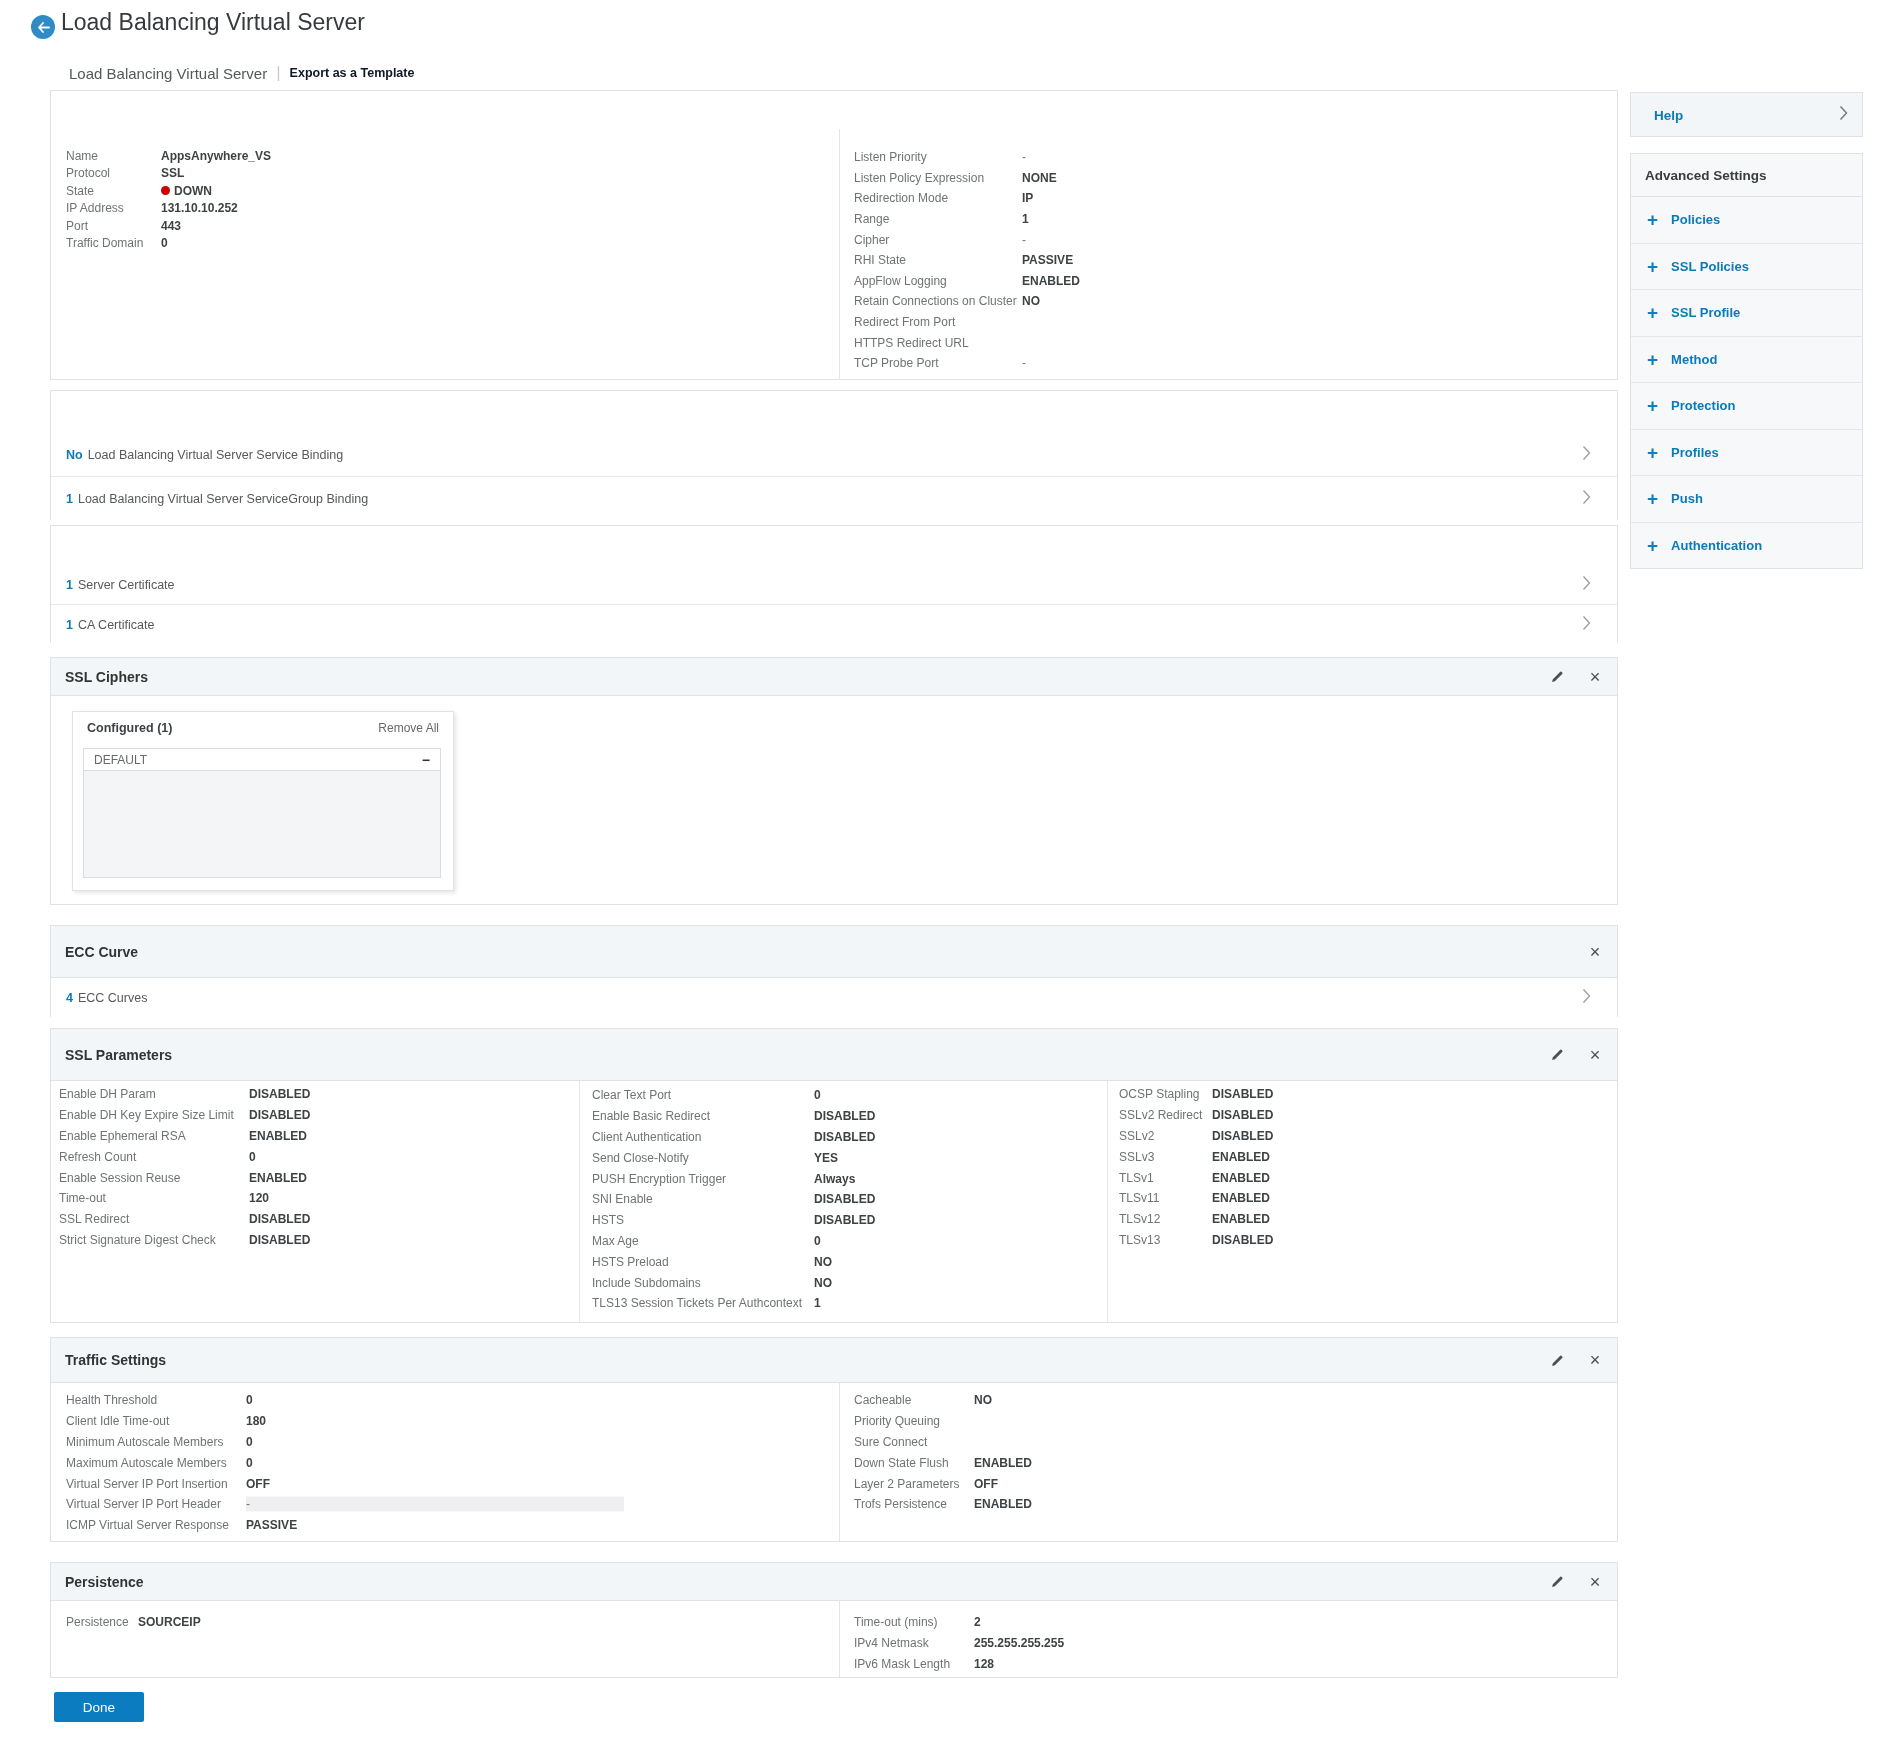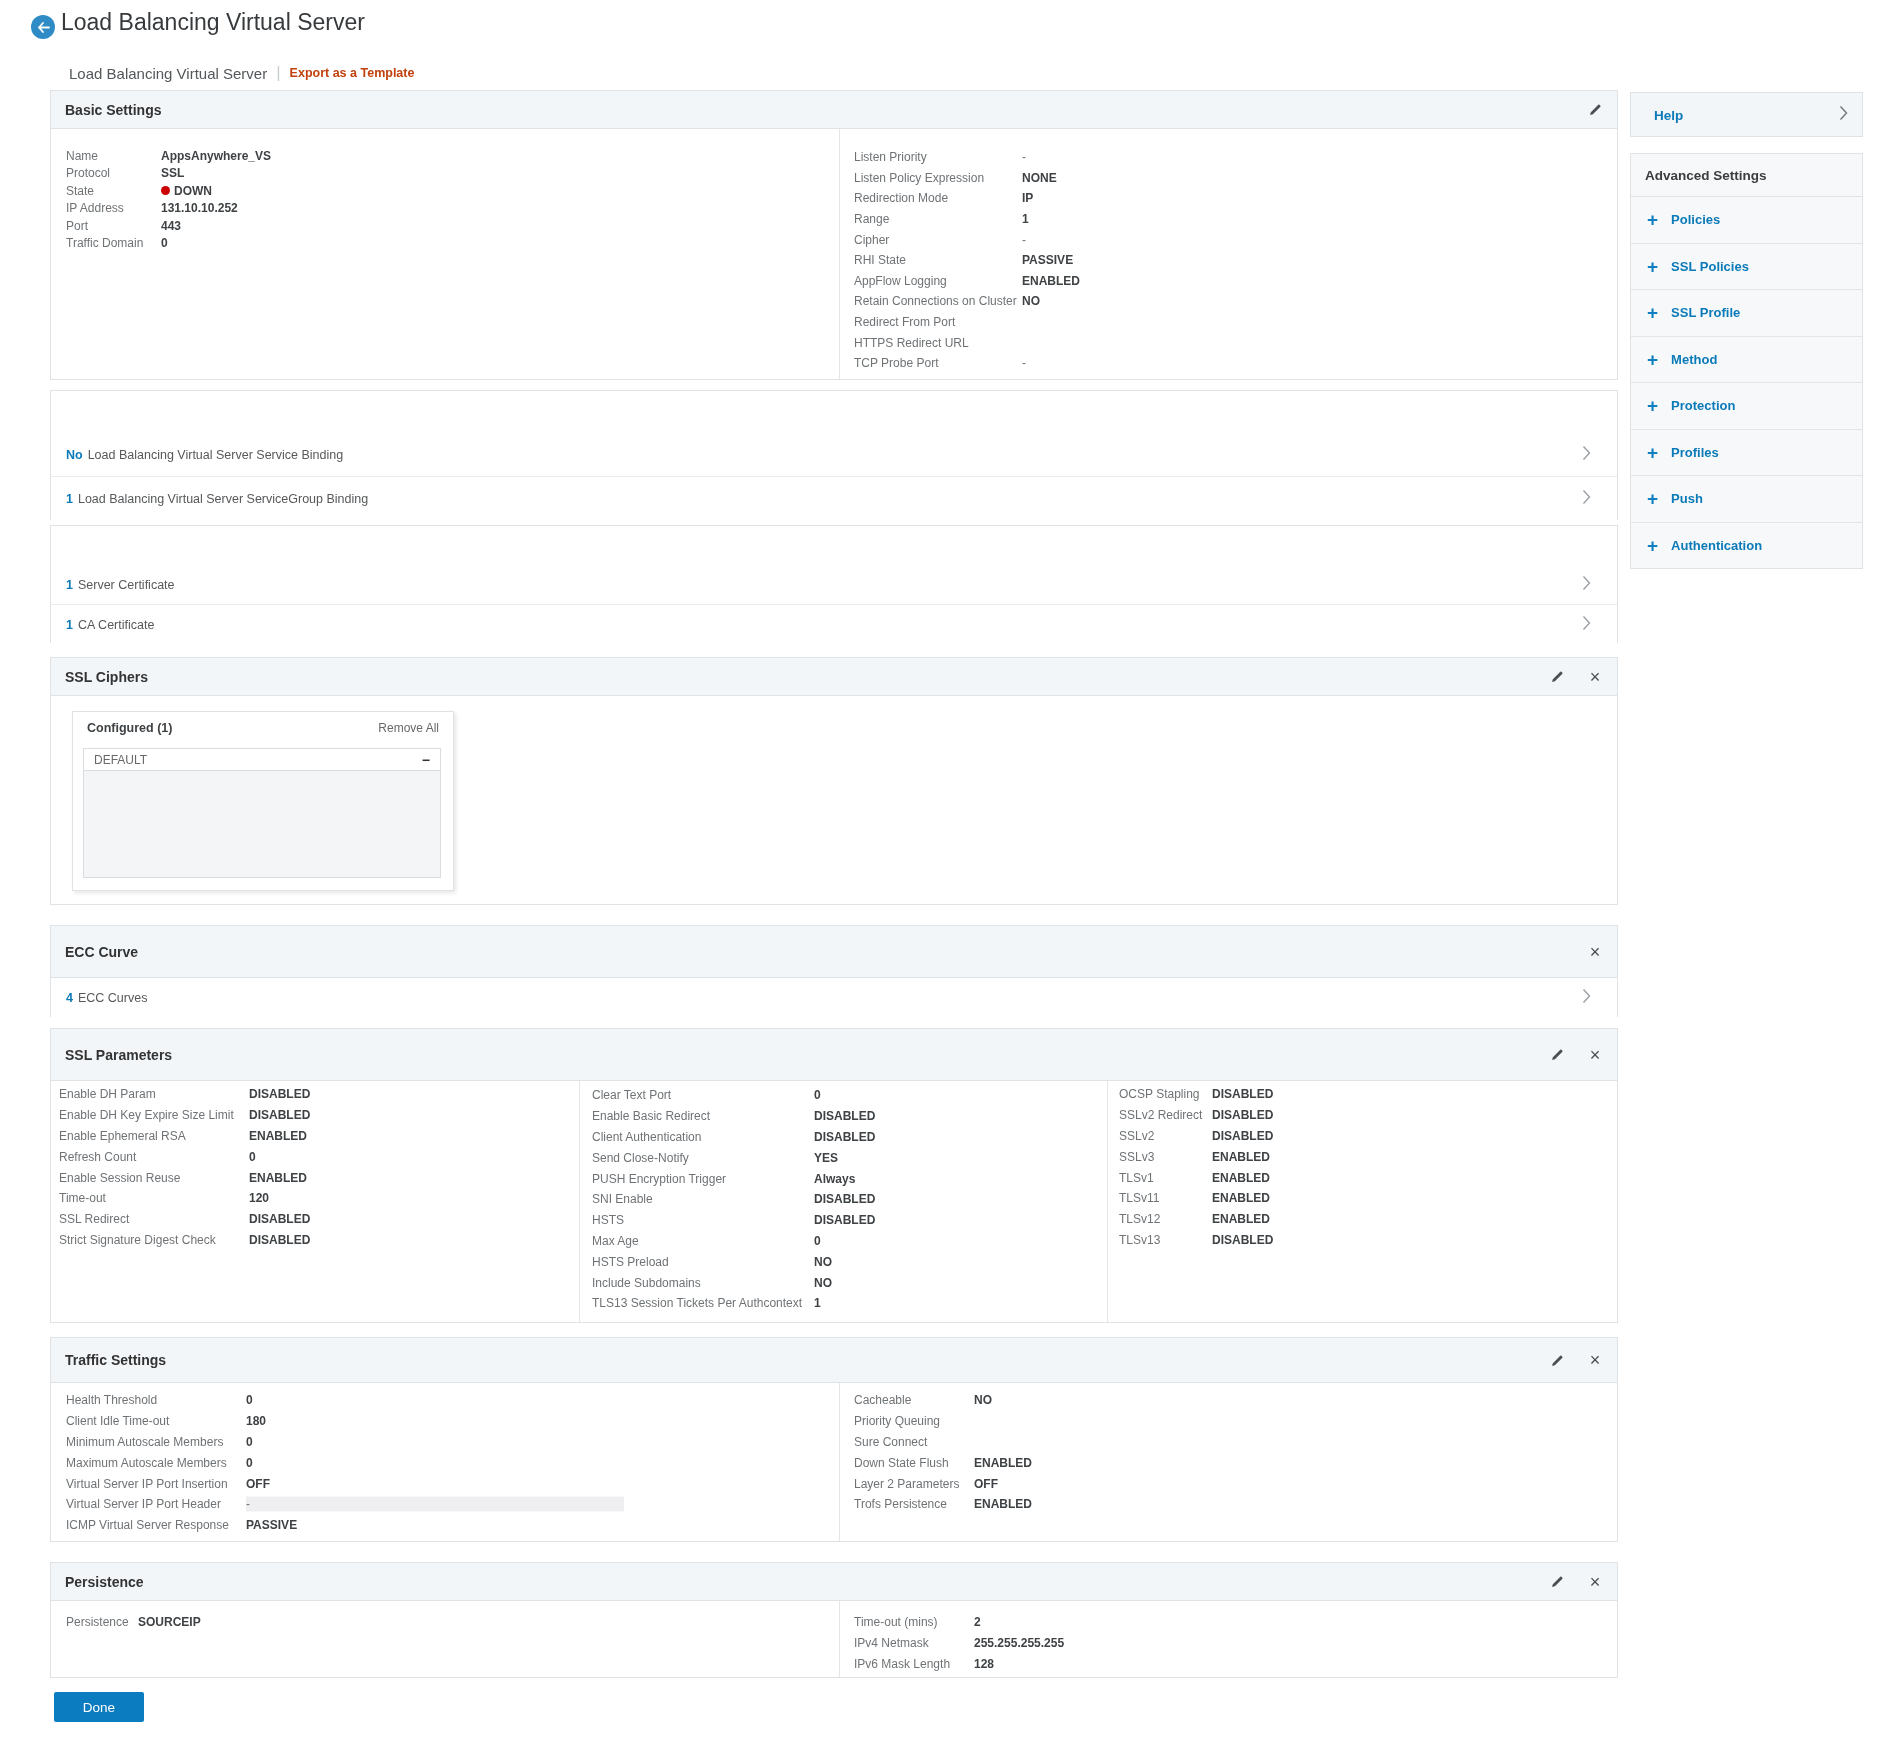--- a/index.html
+++ b/index.html
@@ -8,21 +8,21 @@
 
   
   .back-btn { position:absolute; left:8px; top:15px; width:24px; height:24px; border-radius:50%;
               background:#2e8bc5; display:flex; align-items:center; justify-content:center; cursor:pointer; }
   .back-btn svg { display:block; }
   .page-title { position:absolute; left:38px; top:9px; font-size:23px; font-weight:400; color:#373a3c; }
 
   .tabbar { position:absolute; left:46px; top:62px; height:22px; display:flex; align-items:center; }
   .tab-current { font-size:15px; color:#54585a; cursor:pointer; }
   .tab-sep { color:#c9cdd0; font-size:17px; margin:0 9px; }
-  .export-link { font-size:12.5px; font-weight:bold; color:#c2410c; cursor:pointer; }
+  .export-link { font-size:12.5px; font-weight:bold; color:#0f172a; cursor:pointer; }
 
   
   .card { position:absolute; left:27px; width:1568px; background:#fff; border:1px solid #dfe3e6; }
   .card-h { position:relative; background:#f3f6f9; border-bottom:1px solid #dfe3e6; }
   .card-title { position:absolute; left:14px; top:50%; transform:translateY(-50%);
                 font-size:14px; font-weight:bold; color:#333; white-space:nowrap; }
   .hicon { position:absolute; top:50%; transform:translateY(-50%); width:20px; height:20px;
            display:flex; align-items:center; justify-content:center; cursor:pointer; }
   .ic-x-pos { right:12px; } .ic-pencil-pos { right:50px; } .ic-only-pos { right:12px; }
   .xglyph { font-size:18px; color:#474c50; line-height:1; font-weight:400; }
@@ -96,28 +96,20 @@
   </div>
   <div class="page-title">Load Balancing Virtual Server</div>
 
   <div class="tabbar">
     <span class="tab-current">Load Balancing Virtual Server</span>
     <span class="tab-sep">|</span>
     <span class="export-link">Export as a Template</span>
   </div>
 
   <section class="card" style="top:90px;height:290px;">
-    <div class="card-h" style="height:38px;">
-      <span class="card-title">Basic Settings</span>
-      <span class="hicon ic-only-pos">
-        <svg width="15" height="15" viewBox="0 0 16 16">
-            <path d="M2.2,13.8 L3,10.8 L11,2.8 C11.3,2.5 11.8,2.5 12.1,2.8 L13.2,3.9 C13.5,4.2 13.5,4.7 13.2,5 L5.2,13 Z" fill="#4a4f54"></path>
-          </svg>
-      </span>
-    </div>
     <div class="vdiv" style="left:788px;top:38px;"></div>
     <div class="kv" style="left:15px;top:56px;--rh:17.5px;--vx:95px;">
         <div class="kv-row">
           <span class="kv-l">Name</span>
           <span class="kv-v">AppsAnywhere_VS</span>
         </div>
         <div class="kv-row">
           <span class="kv-l">Protocol</span>
           <span class="kv-v">SSL</span>
         </div>

